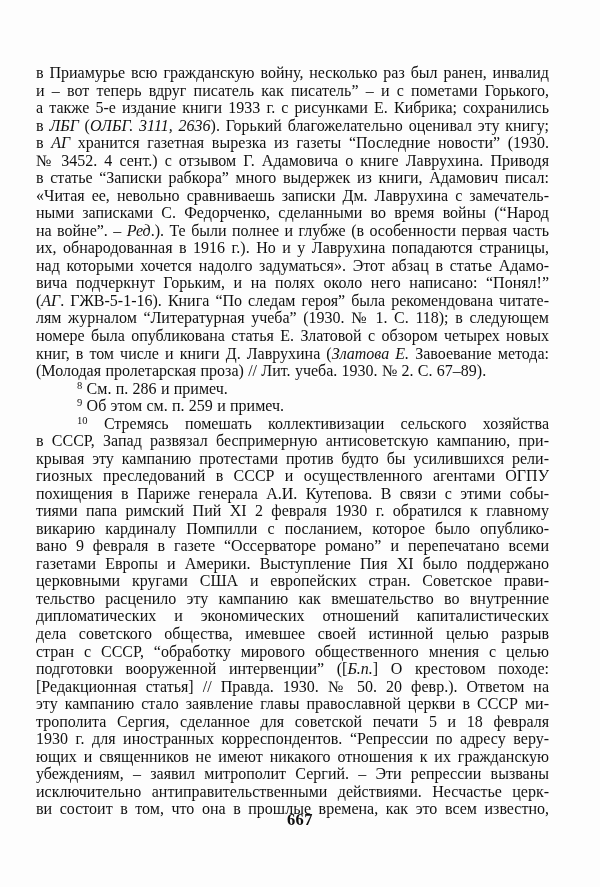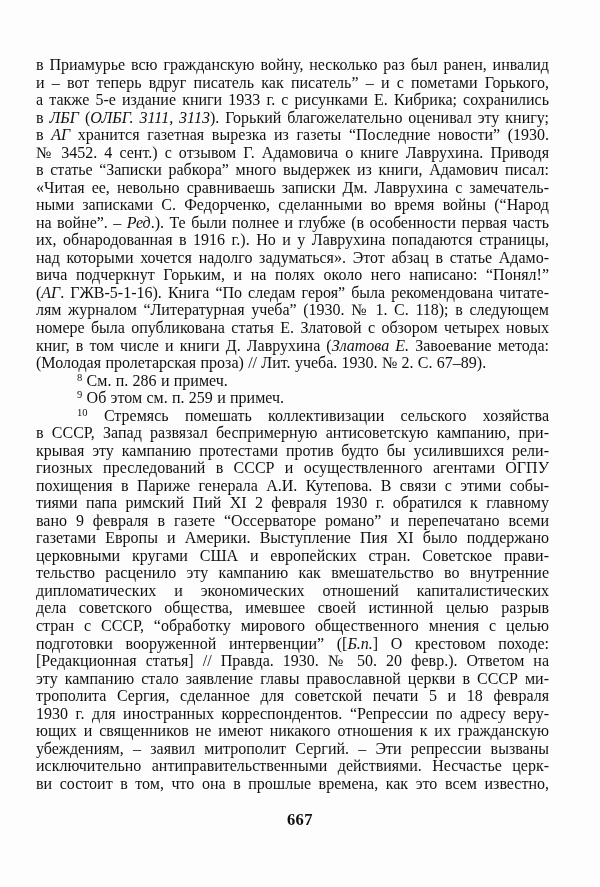--- a/index.html
+++ b/index.html
@@ -8,21 +8,21 @@
     width: 600px;
     height: 887px;
     background: #fdfdfd;
     color: #101010;
     font-family: "Liberation Serif", serif;
     overflow: hidden;
   }
   .textblock {
     position: absolute;
     left: 36px;
-    top: 56px;
+    top: 64px;
     width: 513px;
     font-size: 16px;
     line-height: 17.54px;
   }
   .para { margin: 0; padding: 0; }
   .line {
     height: 17.54px;
     overflow: visible;
     text-align: justify;
     text-align-last: left;
@@ -51,21 +51,21 @@
 </style>
 </head>
 <body>
 
 <div class="page">
   <div class="textblock">
       <div class="para">
         <div class="line just">в Приамурье всю гражданскую войну, несколько раз был ранен, инвалид</div>
         <div class="line just">и – вот теперь вдруг писатель как писатель” – и с пометами Горького,</div>
         <div class="line just">а также 5-е издание книги 1933 г. с рисунками Е. Кибрика; сохранились</div>
-        <div class="line just">в <i>ЛБГ</i> (<i>ОЛБГ. 3111, 3113</i>). Горький благожелательно оценивал эту книгу;</div>
+        <div class="line just">в <i>ЛБГ</i> (<i>ОЛБГ. 3111, 2636</i>). Горький благожелательно оценивал эту книгу;</div>
         <div class="line just">в <i>АГ</i> хранится газетная вырезка из газеты “Последние новости” (1930.</div>
         <div class="line just">№ 3452. 4 сент.) с отзывом Г. Адамовича о книге Лаврухина. Приводя</div>
         <div class="line just">в статье “Записки рабкора” много выдержек из книги, Адамович писал:</div>
         <div class="line just">«Читая ее, невольно сравниваешь записки Дм. Лаврухина с замечатель-</div>
         <div class="line just">ными записками С. Федорченко, сделанными во время войны (“Народ</div>
         <div class="line just">на войне”. – <i>Ред</i>.). Те были полнее и глубже (в особенности первая часть</div>
         <div class="line just">их, обнародованная в 1916 г.). Но и у Лаврухина попадаются страницы,</div>
         <div class="line just">над которыми хочется надолго задуматься». Этот абзац в статье Адамо-</div>
         <div class="line just">вича подчеркнут Горьким, и на полях около него написано: “Понял!”</div>
         <div class="line just">(<i>АГ</i>. ГЖВ-5-1-16). Книга “По следам героя” была рекомендована читате-</div>
@@ -80,20 +80,21 @@
       <div class="para">
         <div class="line indent"><sup>9</sup> Об этом см. п. 259 и примеч.</div>
       </div>
       <div class="para">
         <div class="line just indent"><sup>10</sup> Стремясь помешать коллективизации сельского хозяйства</div>
         <div class="line just">в СССР, Запад развязал беспримерную антисоветскую кампанию, при-</div>
         <div class="line just">крывая эту кампанию протестами против будто бы усилившихся рели-</div>
         <div class="line just">гиозных преследований в СССР и осуществленного агентами ОГПУ</div>
         <div class="line just">похищения в Париже генерала А.И. Кутепова. В связи с этими собы-</div>
         <div class="line just">тиями папа римский Пий XI 2 февраля 1930 г. обратился к главному</div>
+        <div class="line just">викарию кардиналу Помпилли с посланием, которое было опублико-</div>
         <div class="line just">вано 9 февраля в газете “Оссерваторе романо” и перепечатано всеми</div>
         <div class="line just">газетами Европы и Америки. Выступление Пия XI было поддержано</div>
         <div class="line just">церковными кругами США и европейских стран. Советское прави-</div>
         <div class="line just">тельство расценило эту кампанию как вмешательство во внутренние</div>
         <div class="line just">дипломатических и экономических отношений капиталистических</div>
         <div class="line just">дела советского общества, имевшее своей истинной целью разрыв</div>
         <div class="line just">стран с СССР, “обработку мирового общественного мнения с целью</div>
         <div class="line just">подготовки вооруженной интервенции” ([<i>Б.п.</i>] О крестовом походе:</div>
         <div class="line just">[Редакционная статья] // Правда. 1930. № 50. 20 февр.). Ответом на</div>
         <div class="line just">эту кампанию стало заявление главы православной церкви в СССР ми-</div>

